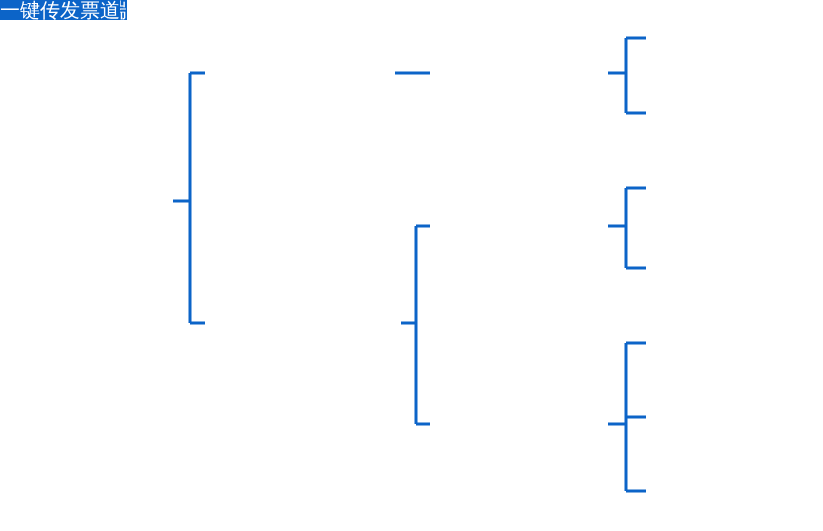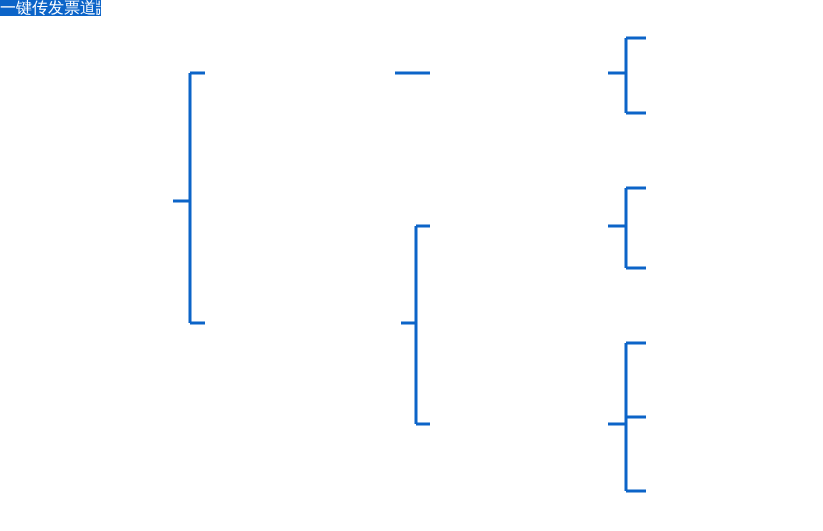--- a/index.html
+++ b/index.html
@@ -11,21 +11,21 @@
     overflow: hidden;
     font-family: "Liberation Sans", sans-serif;
   }
   .node {
     position: absolute;
     background: var(--box-bg, #0c64c8);
     color: var(--box-text, #ffffff);
     display: flex;
     align-items: center;
     justify-content: center;
-    font-size: 16px;
+    font-size: 20px;
     line-height: 1;
     white-space: nowrap;
     box-sizing: border-box;
   }
   svg.connectors {
     position: absolute;
     left: 0; top: 0;
     width: 823px; height: 531px;
     pointer-events: none;
   }

